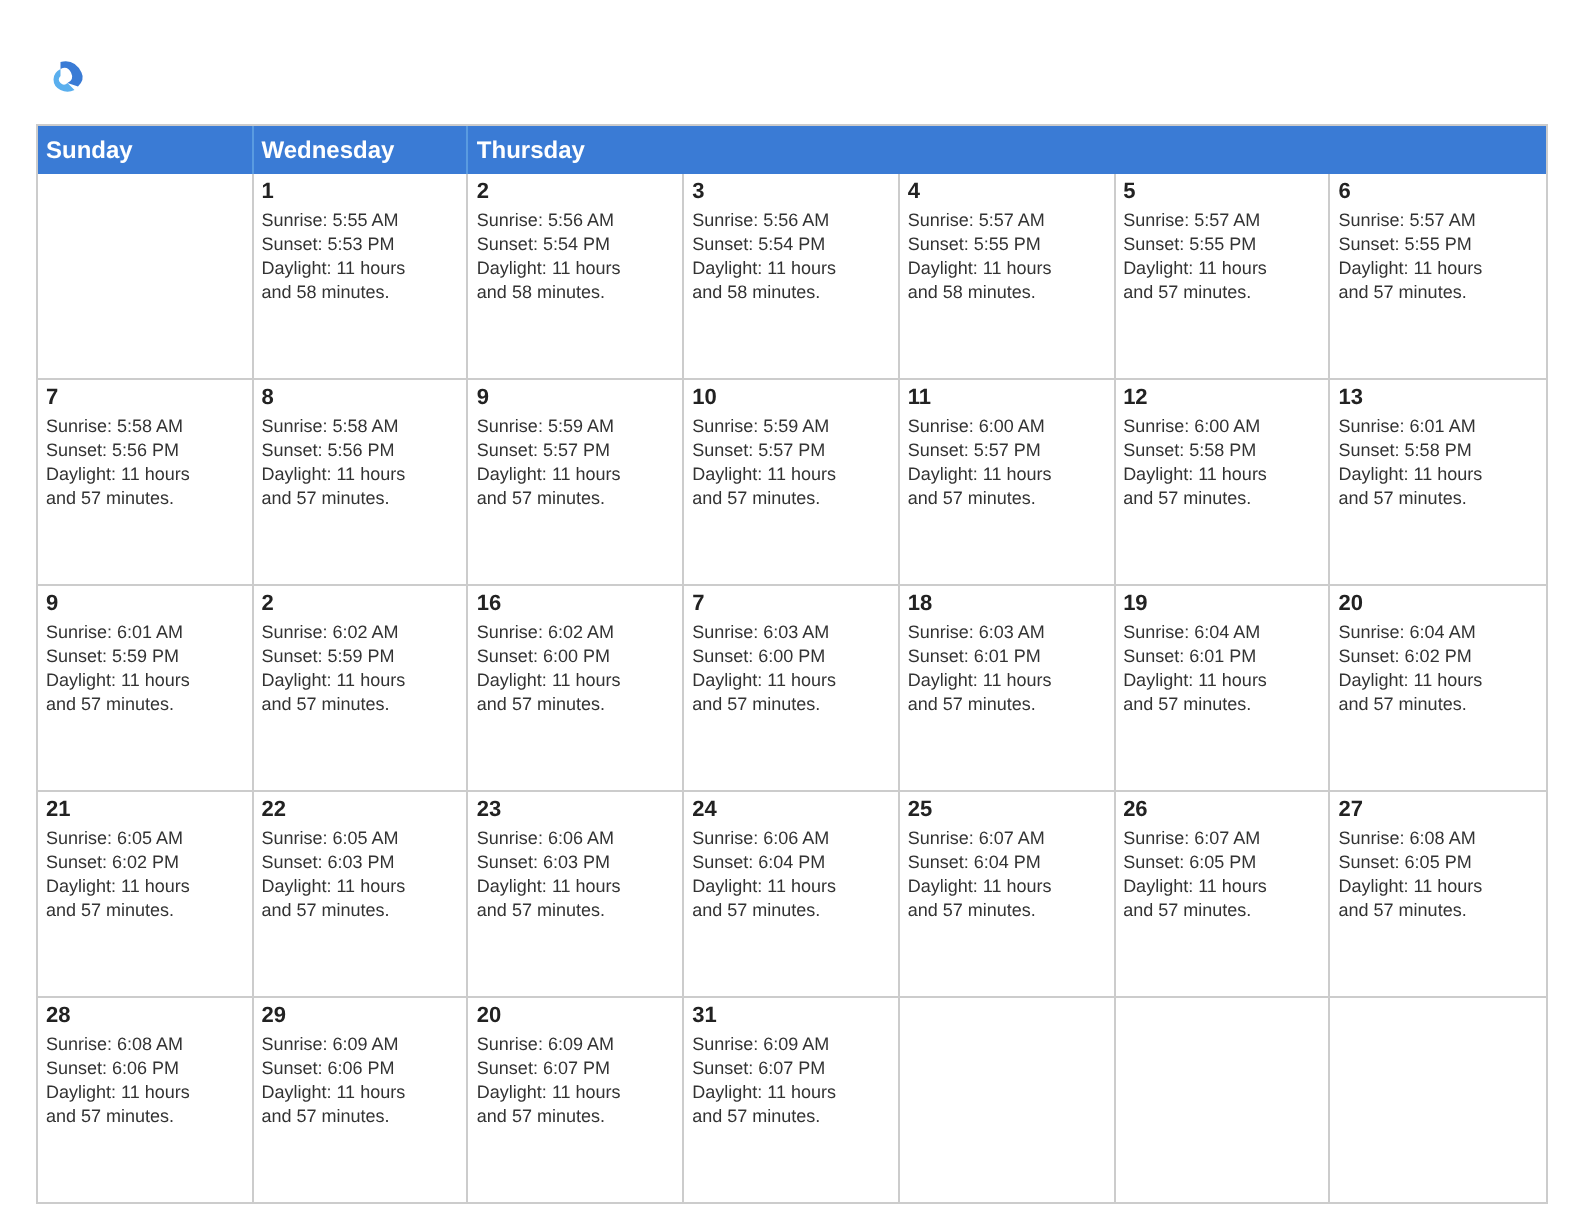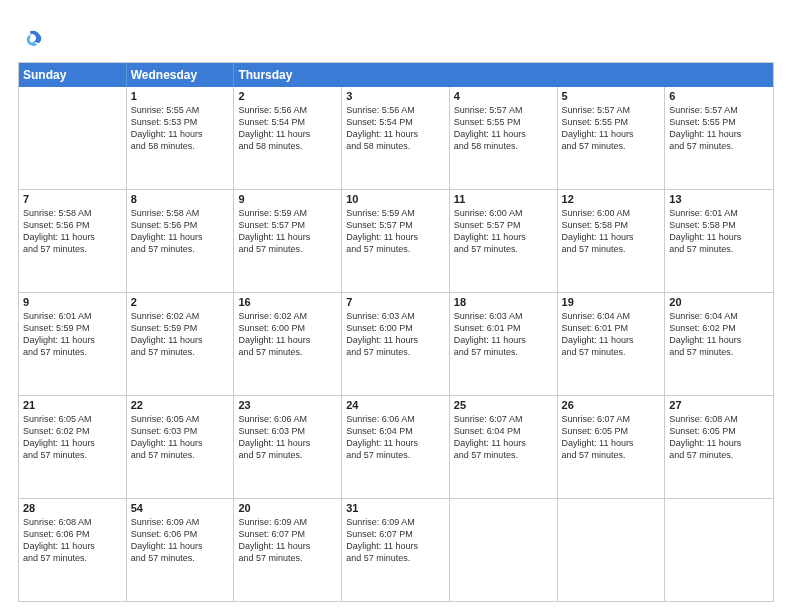--- a/index.html
+++ b/index.html
@@ -251,21 +251,21 @@
             <span class="day-num">27</span>
             <div class="cell-text">Sunrise: 6:08 AM<br>Sunset: 6:05 PM<br>Daylight: 11 hours<br>and 57 minutes.</div>
           </div>
         </div>
         <div class="cal-row">
           <div class="cal-cell">
             <span class="day-num">28</span>
             <div class="cell-text">Sunrise: 6:08 AM<br>Sunset: 6:06 PM<br>Daylight: 11 hours<br>and 57 minutes.</div>
           </div>
           <div class="cal-cell">
-            <span class="day-num">54</span>
+            <span class="day-num">29</span>
             <div class="cell-text">Sunrise: 6:09 AM<br>Sunset: 6:06 PM<br>Daylight: 11 hours<br>and 57 minutes.</div>
           </div>
           <div class="cal-cell">
             <span class="day-num">20</span>
             <div class="cell-text">Sunrise: 6:09 AM<br>Sunset: 6:07 PM<br>Daylight: 11 hours<br>and 57 minutes.</div>
           </div>
           <div class="cal-cell">
             <span class="day-num">31</span>
             <div class="cell-text">Sunrise: 6:09 AM<br>Sunset: 6:07 PM<br>Daylight: 11 hours<br>and 57 minutes.</div>
           </div>

